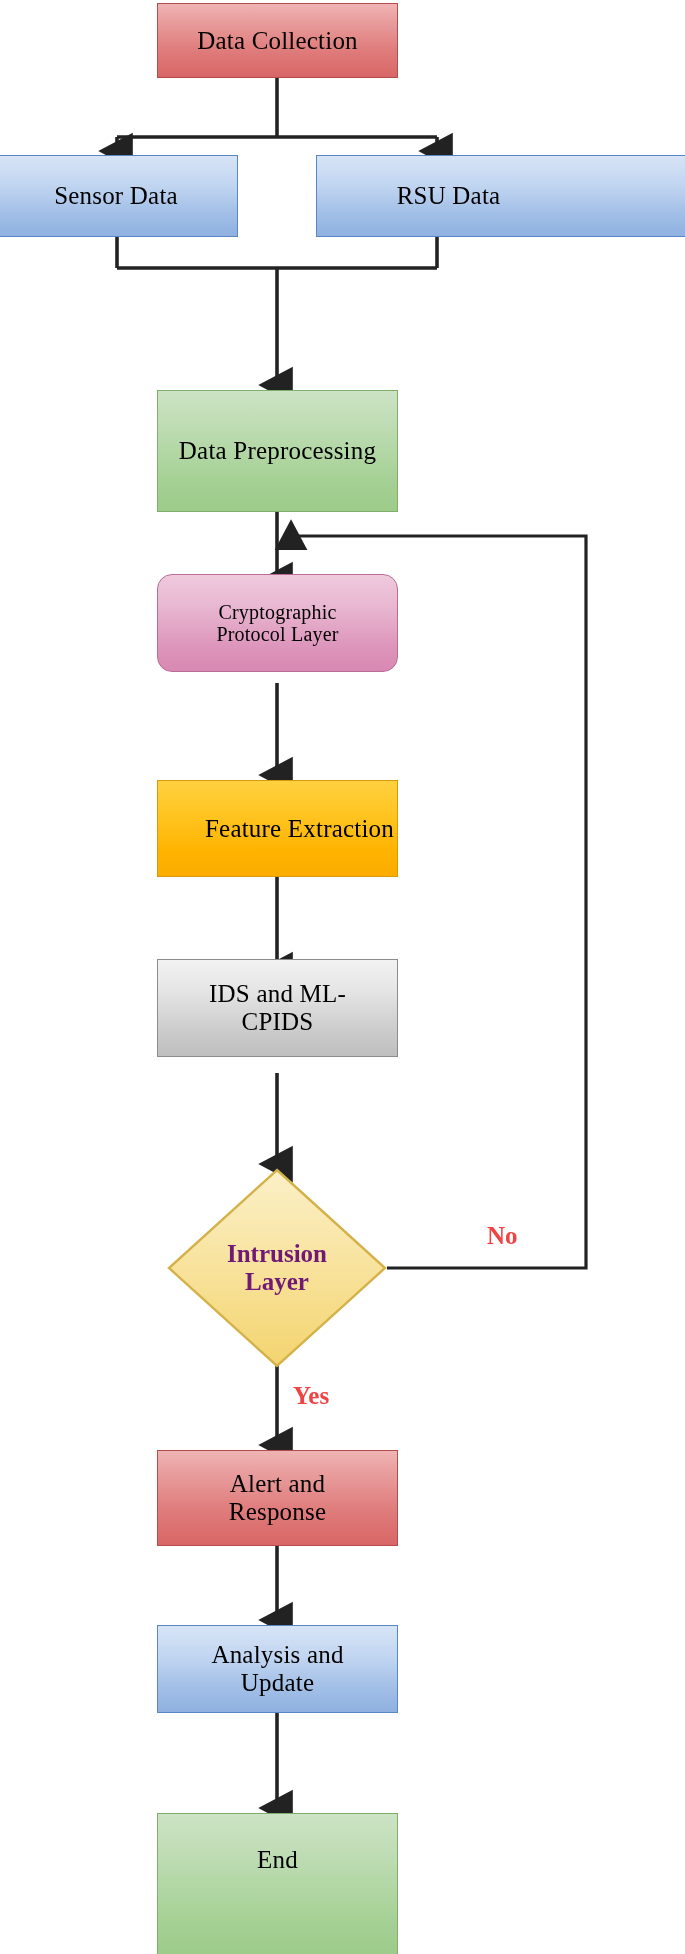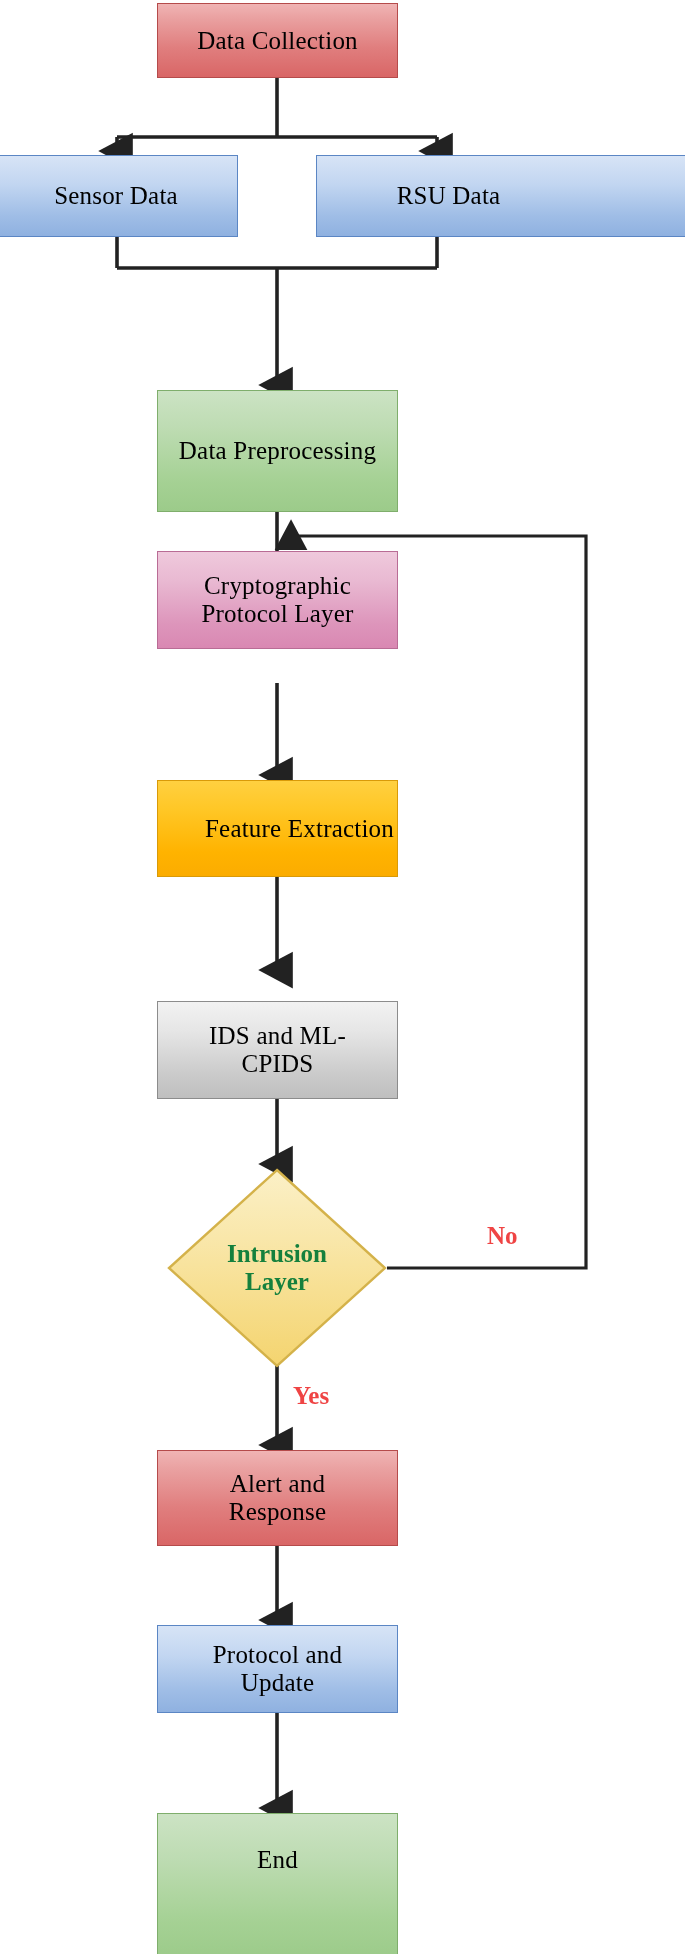--- a/index.html
+++ b/index.html
@@ -47,21 +47,21 @@
   .n-gray{
     background:linear-gradient(to bottom,#f2f2f2 0%,#e6e6e6 30%,#c9c9c9 78%,#bfbfbf 100%);
     border:1.5px solid #8c8c8c;
   }
   .diamond-wrap{position:absolute;z-index:3;}
   .diamond-shape{position:absolute;left:0;top:0;width:100%;height:100%;}
   .diamond-label{
     position:absolute;left:0;top:0;width:100%;height:100%;
     display:flex;align-items:center;justify-content:center;
     font-family:"Liberation Serif", serif;
-    font-weight:bold;color:#15803d;text-align:center;line-height:1.12;
+    font-weight:bold;color:#701a75;text-align:center;line-height:1.12;
   }
   .edge-label{
     position:absolute;
     font-family:"Liberation Serif", serif;
     font-weight:bold;color:#ef4444;
     z-index:4;white-space:nowrap;
   }
 </style>
 </head>
 <body>
@@ -124,30 +124,30 @@
   </div>
 
   <div class="node n-blue" style="left:316px;top:155px;width:375px;height:82px;font-size:25px;">
     <span style="margin-right:110px;">RSU Data</span>
   </div>
 
   <div class="node n-green" style="left:157px;top:390px;width:241px;height:122px;font-size:25px;">
     <span style="padding:0 2px;">Data Preprocessing</span>
   </div>
 
-  <div class="node n-pink" style="left:157px;top:551px;width:241px;height:98px;font-size:25px;flex-direction:column;">
+  <div class="node n-pink" style="left:157px;top:574px;width:241px;height:98px;font-size:20px;flex-direction:column;border-radius:15px;">
     <span>Cryptographic</span>
     <span>Protocol Layer</span>
   </div>
 
   <div class="node n-orange" style="left:157px;top:780px;width:241px;height:97px;font-size:25px;">
     <span style="padding:0 2px;margin-left:44px;">Feature Extraction</span>
   </div>
 
-  <div class="node n-gray" style="left:157px;top:1001px;width:241px;height:98px;font-size:25px;flex-direction:column;">
+  <div class="node n-gray" style="left:157px;top:959px;width:241px;height:98px;font-size:25px;flex-direction:column;">
     <span>IDS and ML-</span>
     <span>CPIDS</span>
   </div>
 
   <div class="diamond-wrap" style="left:167px;top:1168px;width:220px;height:200px;">
     <svg class="diamond-shape" viewBox="0 0 220 200" xmlns="http://www.w3.org/2000/svg">
       <defs>
         <linearGradient id="dgrad" x1="0" y1="0" x2="0" y2="1">
           <stop offset="0%" stop-color="#fbf0c7"></stop>
           <stop offset="35%" stop-color="#f9e7aa"></stop>
@@ -161,21 +161,21 @@
       <span>Layer</span>
     </div>
   </div>
 
   <div class="node n-red" style="left:157px;top:1450px;width:241px;height:96px;font-size:25px;flex-direction:column;">
     <span>Alert and</span>
     <span>Response</span>
   </div>
 
   <div class="node n-blue" style="left:157px;top:1625px;width:241px;height:88px;font-size:25px;flex-direction:column;">
-    <span>Protocol and</span>
+    <span>Analysis and</span>
     <span>Update</span>
   </div>
 
   <div class="node n-green" style="left:157px;top:1813px;width:241px;height:145px;font-size:25px;align-items:flex-start;padding-top:32px;">
     <span>End</span>
   </div>
 
   <div class="edge-label" style="left:487px;top:1222px;font-size:25px;">
     <span>No</span>
   </div>

